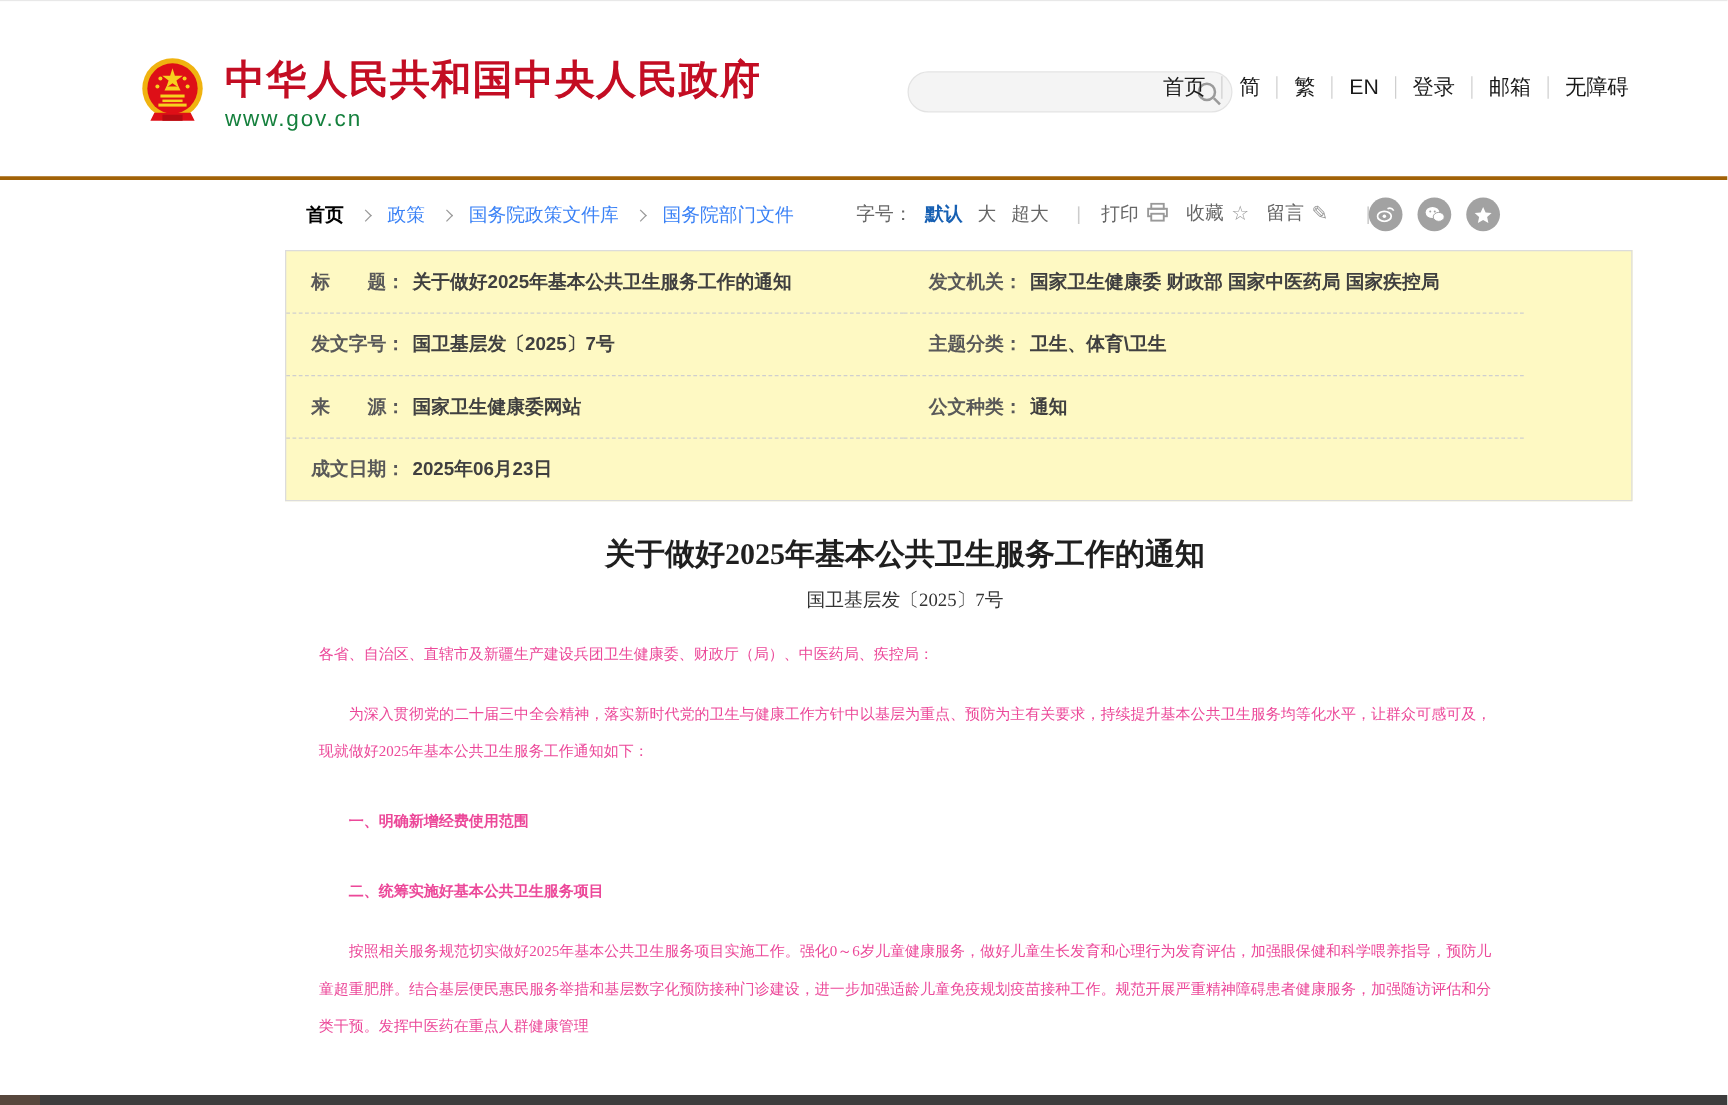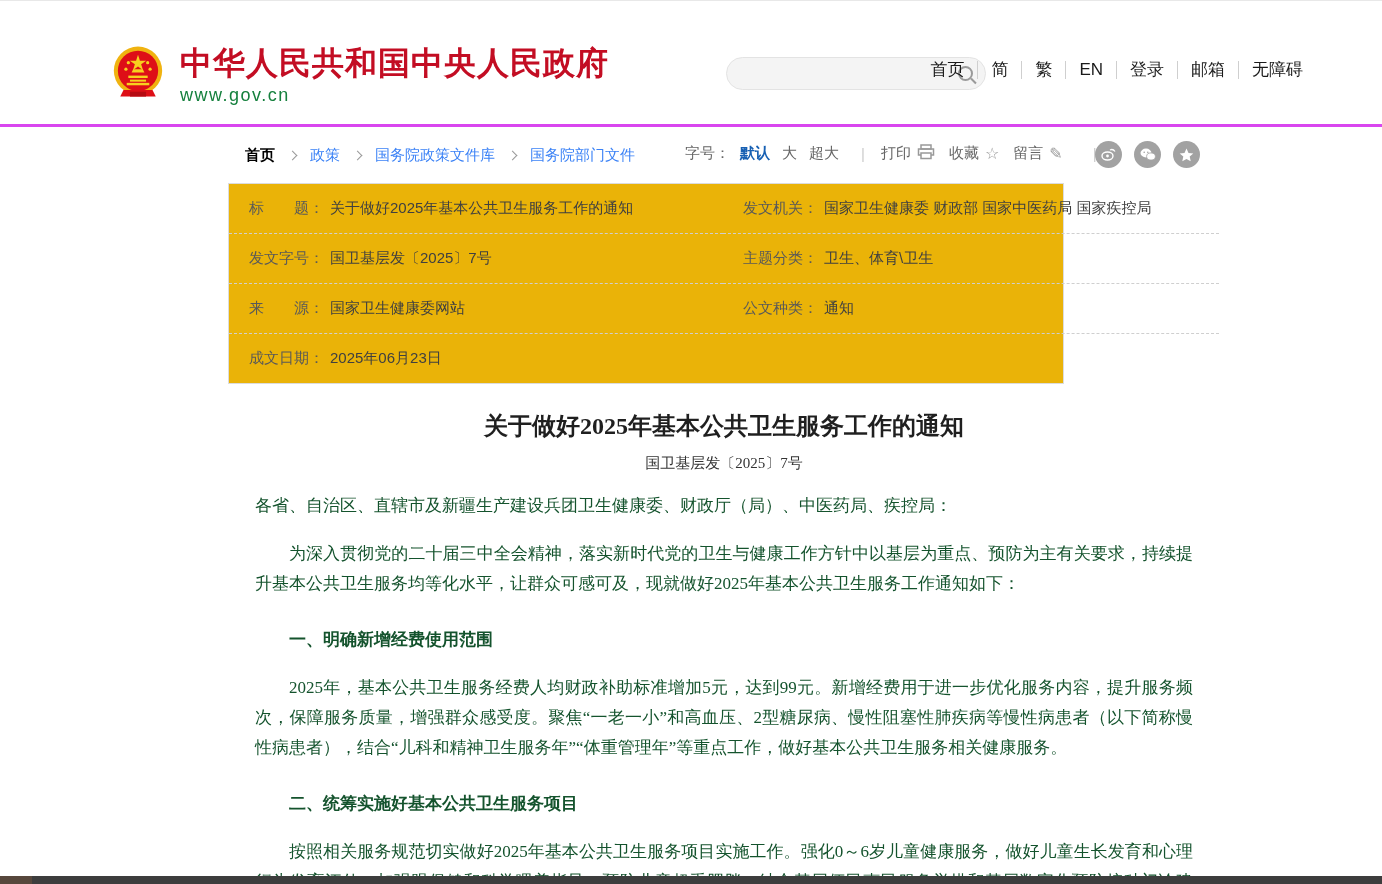--- a/index.html
+++ b/index.html
@@ -1,22 +1,22 @@
 <!DOCTYPE html>
 <html><head>
 <meta charset="utf-8">
 <style>
   * { margin:0; padding:0; box-sizing:border-box; }
   html,body { width:1382px; height:884px; overflow:hidden; background:#fff;
               font-family:"Liberation Sans", sans-serif; }
   body { position:relative; border-top:1px solid #e8e8e8; }
 
   
-  .site-header { position:relative; height:126px; background:#fff;
-                 border-bottom:3px solid #d946ef; }
+  .site-header { position:relative; height:143px; background:#fff;
+                 border-bottom:3px solid #a16207; }
   .logo-wrap { position:absolute; left:112px; top:44px; display:flex; align-items:flex-start; }
   .emblem { width:52px; height:58px; }
   .brand { margin-left:16px; }
   .site-title { font-size:32px; font-weight:bold; color:#c30d23; letter-spacing:1px; line-height:36px; }
   .site-url { font-size:18px; color:#15803d; letter-spacing:1.5px; margin-top:4px; }
 
   .search-pill { position:absolute; left:726px; top:56px; width:260px; height:33px;
                  background:#f4f4f4; border:1px solid #e3e3e3; border-radius:17px;
                  display:flex; align-items:center; padding:0 12px 0 16px; }
   .search-input { flex:1; border:none; outline:none; background:transparent; font-size:14px; color:#333; }
@@ -42,34 +42,34 @@
   .fs-opt { margin:0 6px; cursor:pointer; }
   .tb-sep { color:#ccc; margin:0 16px; }
   .tb-act { display:flex; margin-right:14px; cursor:pointer; color:#666; }
   .tb-act .glyph { margin-left:6px; color:#999; font-size:16px; }
   .printer-svg { margin-left:6px; }
   .share-group { position:absolute; left:1095px; top:14px; display:flex; }
   .share-circle { width:27px; height:27px; border-radius:50%; background:#a2a2a2; margin-right:12px;
                   display:flex; align-items:center; justify-content:center; cursor:pointer; }
 
   
-  .meta-box { width:836px; margin-left:228px; border:1px solid #dcdcdc; background:#eab308; }
+  .meta-box { width:1078px; margin-left:228px; border:1px solid #dcdcdc; background:#fef9c3;font-weight:bold; }
   .meta-grid { display:grid; grid-template-columns:494px 496px; }
   .meta-cell { padding:15px 0 15px 20px; font-size:15px; border-bottom:1px dashed #cfcfcf;
                min-height:49px; display:flex; align-items:flex-start; }
   .meta-cell.last { border-bottom:none; }
   .meta-label { color:#595959; white-space:pre; }
   .meta-value { color:#404040; margin-left:6px; }
 
   
   .article { width:992px; margin-left:228px; padding:0 27px; font-family:"Liberation Serif", serif; }
   .art-title { margin-top:26px; text-align:center; font-size:24px; font-weight:bold; color:#1f1f1f; }
   .art-docnum { margin-top:12px; text-align:center; font-size:15px; color:#333; }
   .art-body { margin-top:14px; }
-  .art-body p { font-size:17px; line-height:30px; color:#14532d; margin:18px 0; text-align:justify; }
+  .art-body p { font-size:12px; line-height:30px; color:#ec4899; margin:18px 0; text-align:justify; }
   .p-salutation { text-indent:0; }
   .p-normal { text-indent:2em; }
   .p-heading { text-indent:2em; font-weight:bold; margin-top:26px !important; }
 
   
   .bottom-bar { position:absolute; left:0; bottom:0; width:1382px; height:8px; background:#3d3d3d; }
   .bottom-bar .seg { position:absolute; left:0; top:0; width:32px; height:8px; background:#57473c; }
 </style>
 </head>
 <body>
@@ -207,21 +207,20 @@
   </div>
 </section>
 
 <article class="article">
   <h1 class="art-title">关于做好2025年基本公共卫生服务工作的通知</h1>
   <div class="art-docnum">国卫基层发〔2025〕7号</div>
   <div class="art-body">
     <p class="p-salutation">各省、自治区、直辖市及新疆生产建设兵团卫生健康委、财政厅（局）、中医药局、疾控局：</p>
     <p class="p-normal">为深入贯彻党的二十届三中全会精神，落实新时代党的卫生与健康工作方针中以基层为重点、预防为主有关要求，持续提升基本公共卫生服务均等化水平，让群众可感可及，现就做好2025年基本公共卫生服务工作通知如下：</p>
     <p class="p-heading">一、明确新增经费使用范围</p>
-    <p class="p-normal">2025年，基本公共卫生服务经费人均财政补助标准增加5元，达到99元。新增经费用于进一步优化服务内容，提升服务频次，保障服务质量，增强群众感受度。聚焦“一老一小”和高血压、2型糖尿病、慢性阻塞性肺疾病等慢性病患者（以下简称慢性病患者），结合“儿科和精神卫生服务年”“体重管理年”等重点工作，做好基本公共卫生服务相关健康服务。</p>
     <p class="p-heading">二、统筹实施好基本公共卫生服务项目</p>
     <p class="p-normal">按照相关服务规范切实做好2025年基本公共卫生服务项目实施工作。强化0～6岁儿童健康服务，做好儿童生长发育和心理行为发育评估，加强眼保健和科学喂养指导，预防儿童超重肥胖。结合基层便民惠民服务举措和基层数字化预防接种门诊建设，进一步加强适龄儿童免疫规划疫苗接种工作。规范开展严重精神障碍患者健康服务，加强随访评估和分类干预。发挥中医药在重点人群健康管理</p>
   </div>
 </article>
 
 <div class="bottom-bar">
   <span class="seg"></span>
 </div>
 
 </body></html>

